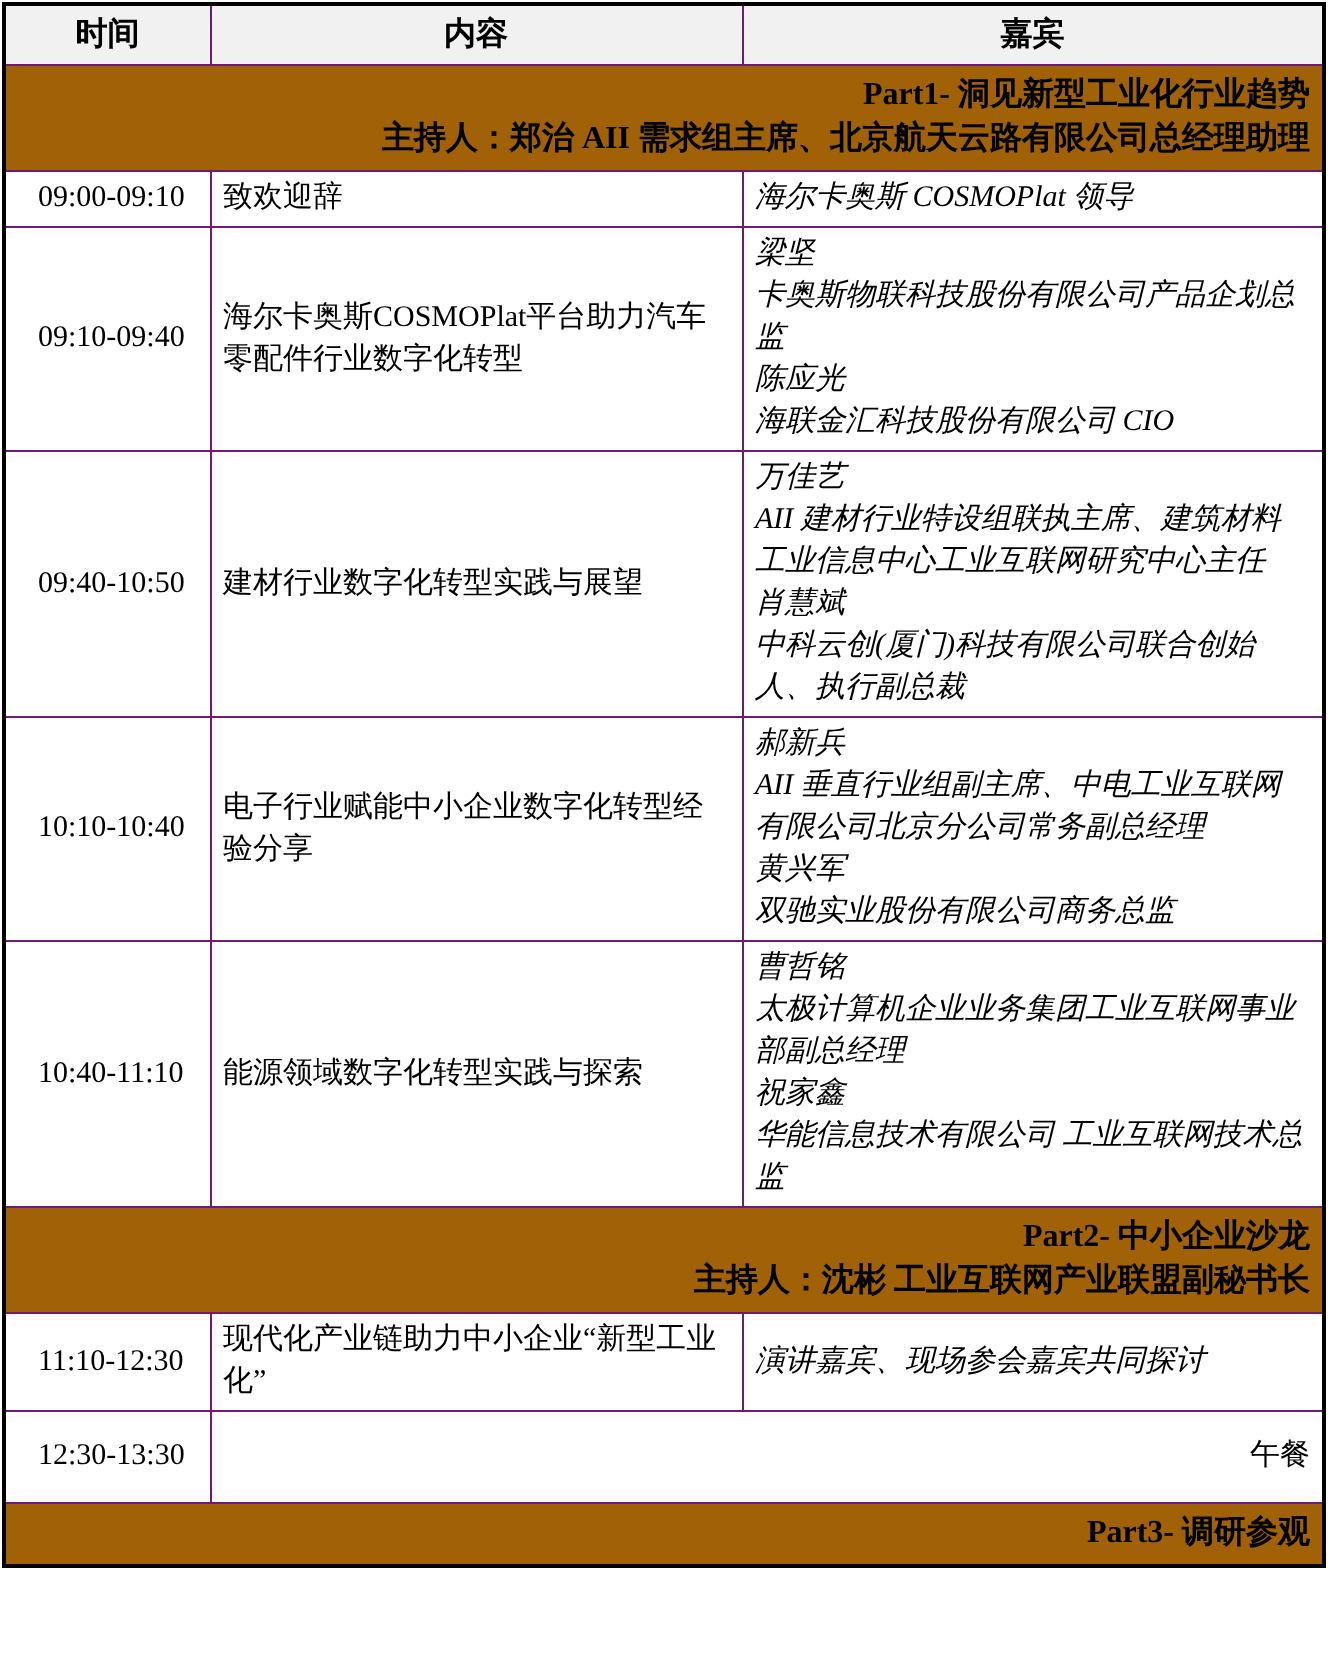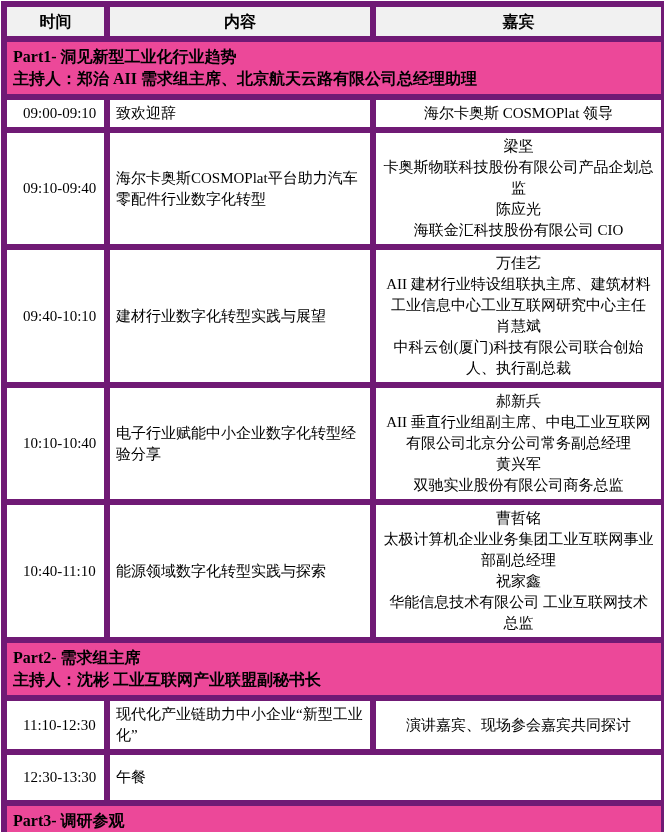--- a/index.html
+++ b/index.html
@@ -13,59 +13,60 @@
     font-family: "Liberation Serif", "DejaVu Serif", serif;
     color: #000000;
   }
   table.agenda {
     border-collapse: collapse;
     width: 660px;
     table-layout: fixed;
     border: 2px solid #000000;
   }
   td {
-    border: 6px solid #701a75;
+    border: 1px solid #701a75;
     padding: 3px 6px;
     font-size: 15px;
     line-height: 21px;
     vertical-align: middle;
     word-break: break-word;
   }
   td.col-header {
     background: #f1f1f1;
     font-weight: bold;
     text-align: center;
     font-size: 16px;
     padding: 4px 6px;
   }
   td.section {
-    background: #ec4899;
+    background: #a16207;
     font-weight: bold;
-    text-align: left;
+    text-align: right;
     font-size: 16px;
     line-height: 22px;
     padding: 4px 6px;
   }
   td.time {
     text-align: right;
     white-space: nowrap;
     padding: 3px 16px;
   }
   td.content {
   }
   td.content.left {
     text-align: left;
   }
   td.content.merged {
-    text-align: left;
+    text-align: right;
     padding: 12px 6px;
   }
   td.guests {
-    text-align: center;
+    text-align: left;
     white-space: pre-line;
+    font-style: italic;
   }
 </style>
 </head>
 <body>
 
 <div class="doc">
   <table class="agenda">
     <colgroup>
       <col style="width:103px">
       <col style="width:266px">
@@ -92,21 +93,21 @@
         </tr>
         <tr>
           <td class="time">09:10-09:40</td>
           <td class="content">海尔卡奥斯COSMOPlat平台助力汽车零配件行业数字化转型</td>
           <td class="guests">梁坚
 卡奥斯物联科技股份有限公司产品企划总监
 陈应光
 海联金汇科技股份有限公司 CIO</td>
         </tr>
         <tr>
-          <td class="time">09:40-10:10</td>
+          <td class="time">09:40-10:50</td>
           <td class="content">建材行业数字化转型实践与展望</td>
           <td class="guests">万佳艺
 AII 建材行业特设组联执主席、建筑材料工业信息中心工业互联网研究中心主任
 肖慧斌
 中科云创(厦门)科技有限公司联合创始人、执行副总裁</td>
         </tr>
         <tr>
           <td class="time">10:10-10:40</td>
           <td class="content">电子行业赋能中小企业数字化转型经验分享</td>
           <td class="guests">郝新兵
@@ -117,21 +118,21 @@
         <tr>
           <td class="time">10:40-11:10</td>
           <td class="content">能源领域数字化转型实践与探索</td>
           <td class="guests">曹哲铭
 太极计算机企业业务集团工业互联网事业部副总经理
 祝家鑫
 华能信息技术有限公司 工业互联网技术总监</td>
         </tr>
         <tr>
           <td colspan="3" class="section">
-            <div>Part2- 需求组主席</div>
+            <div>Part2- 中小企业沙龙</div>
             <div>主持人：沈彬 工业互联网产业联盟副秘书长</div>
           </td>
         </tr>
         <tr>
           <td class="time">11:10-12:30</td>
           <td class="content left">现代化产业链助力中小企业“新型工业化”</td>
           <td class="guests">演讲嘉宾、现场参会嘉宾共同探讨</td>
         </tr>
         <tr>
           <td class="time">12:30-13:30</td>

